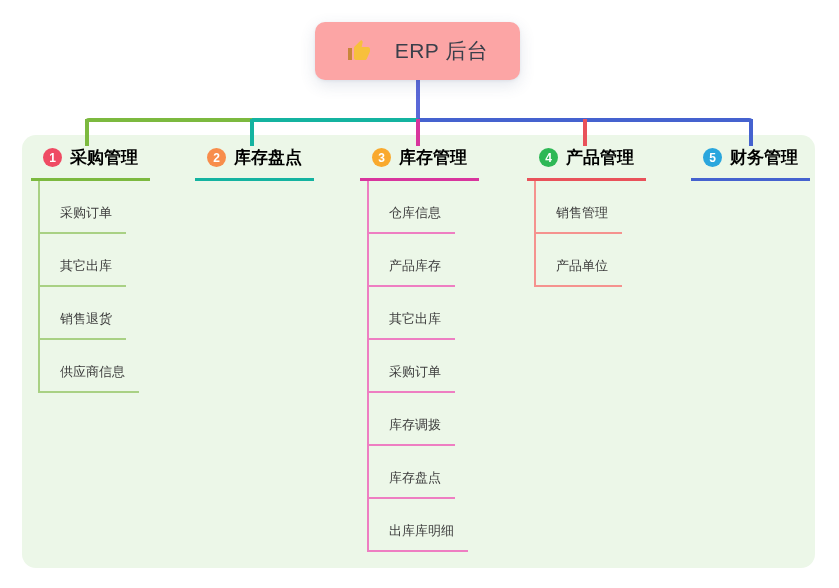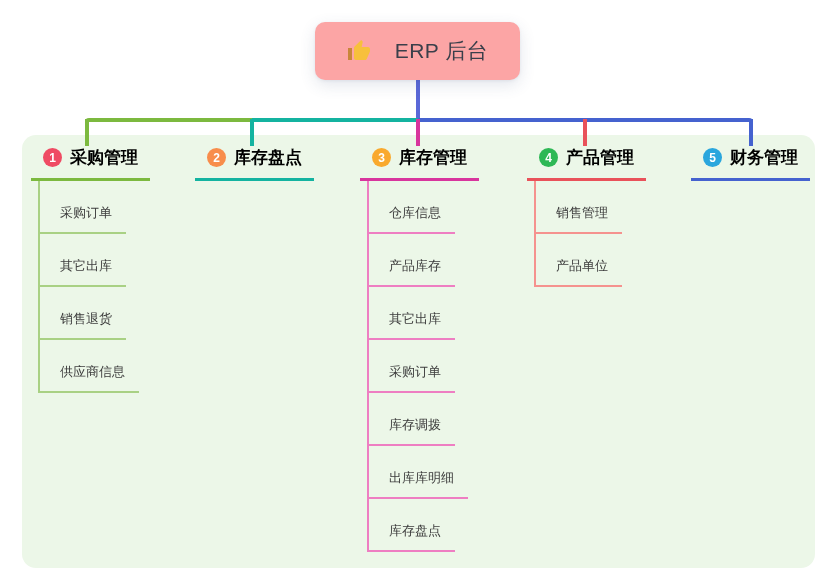--- a/index.html
+++ b/index.html
@@ -110,24 +110,24 @@
       <div class="child">
           <span>其它出库</span>
         </div>
       <div class="child">
           <span>采购订单</span>
         </div>
       <div class="child">
           <span>库存调拨</span>
         </div>
       <div class="child">
-          <span>出库库明细</span>
+          <span>库存盘点</span>
         </div>
       <div class="child">
-          <span>库存盘点</span>
+          <span>出库库明细</span>
         </div>
     </div>
   </div>
 
   <div class="branch" style="left: 527px; --hdr: #e9525a; --child: #f5928e;">
     <div class="branch-header">
       <span class="badge" style="background: rgb(46, 184, 85);">4</span>
       <span class="branch-label">产品管理</span>
     </div>
     <div class="children">

